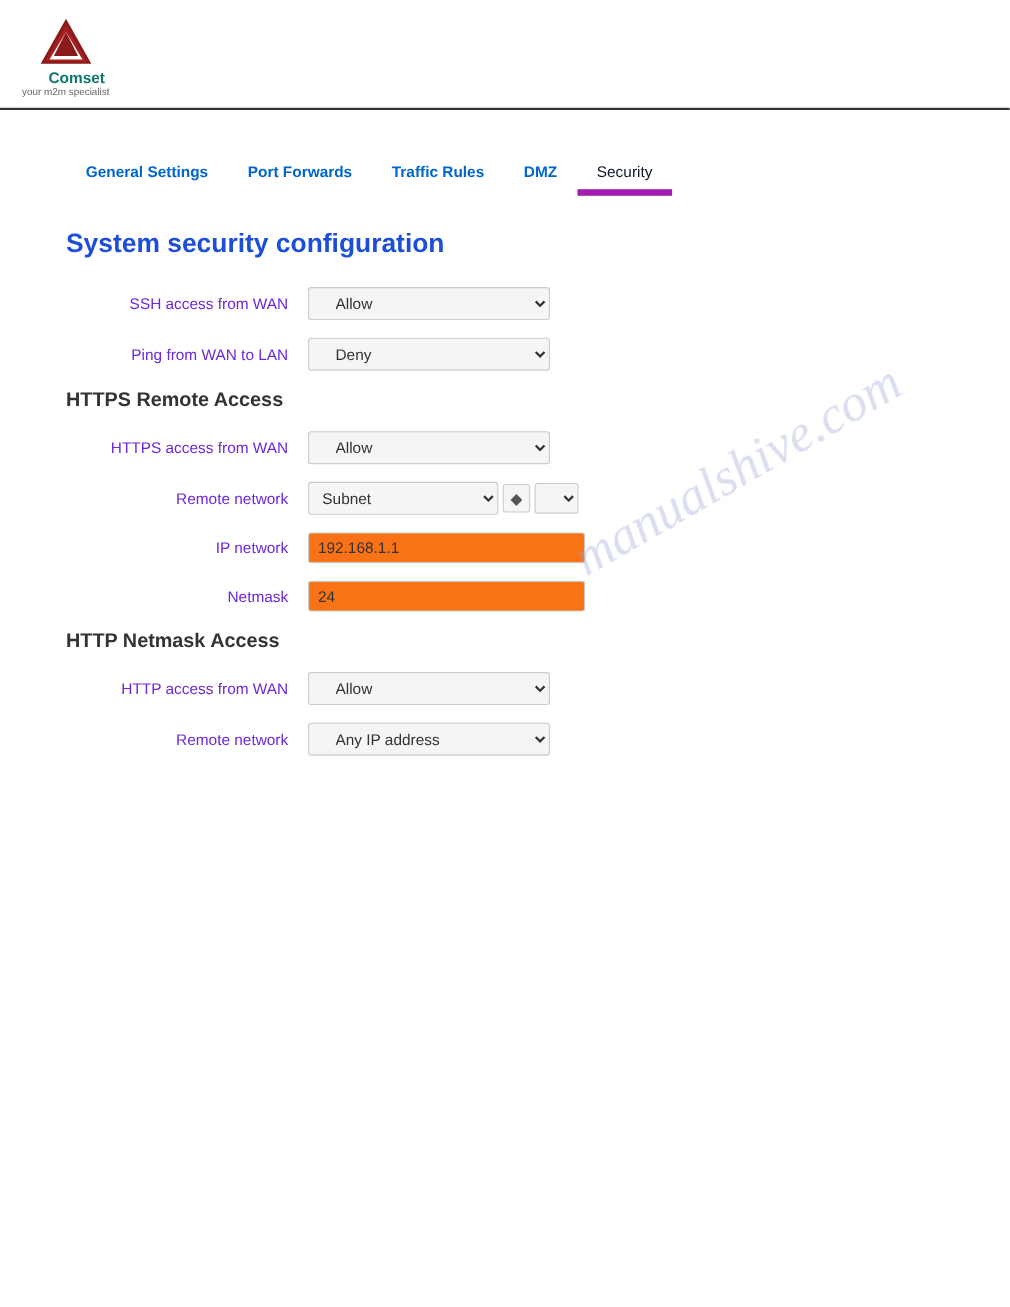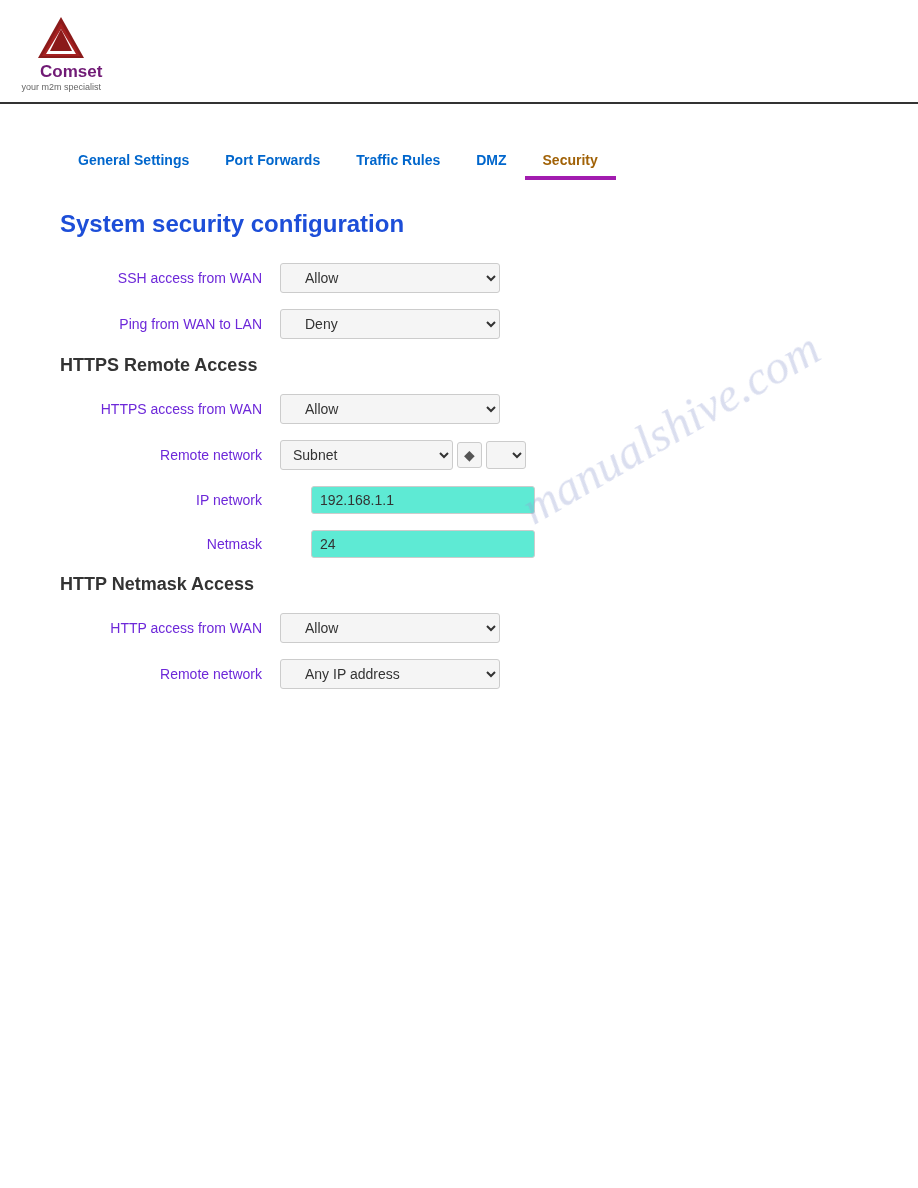--- a/index.html
+++ b/index.html
@@ -20,23 +20,23 @@
     .logo-container {
       display: flex;
       flex-direction: column;
       align-items: center;
     }
     .logo-triangle {
       width: 50px;
       height: 45px;
     }
     .logo-text {
-      font-size: 17px;
-      font-weight: bold;
-      color: #701a75;
+      font-size: 14px;
+      font-weight: bold;
+      color: #0f766e;
       margin-top: 2px;
       margin-left: 20px;
     }
     .logo-subtext {
       font-size: 9px;
       color: #666;
     }
 
     
     .main-content {
@@ -56,23 +56,23 @@
       padding: 8px 18px;
       cursor: pointer;
       font-size: 14px;
       color: #0066cc;
       background: #fff;
       border: none;
       text-decoration: none;
       font-weight: bold;
     }
     .tab.active {
-      color: #a16207;
-      border-bottom: 4px solid #a21caf;
-      font-weight: bold;
+      color: #0f172a;
+      border-bottom: 6px solid #a21caf;
+      font-weight: normal;
     }
 
     
     .page-title {
       font-size: 24px;
       font-weight: bold;
       color: #1d4ed8;
       margin-bottom: 25px;
     }
     .section-title {
@@ -106,28 +106,27 @@
       padding: 5px 20px;
       border: 1px solid #ccc;
       border-radius: 3px;
       background: #f5f5f5;
       font-size: 14px;
       color: #333;
       appearance: auto;
       cursor: pointer;
     }
     input.form-input {
-      width: 224px;
+      width: 252px;
       padding: 5px 8px;
       border: 1px solid #ccc;
       border-radius: 3px;
-      background: #5eead4;
-      font-size: 14px;
-      color: #333;
-      margin-left: 31px;
+      background: #f97316;
+      font-size: 14px;
+      color: #333;
     }
 
     
     .remote-network-wrapper {
       display: flex;
       align-items: center;
       gap: 4px;
     }
     .subnet-select {
       width: 173px;

